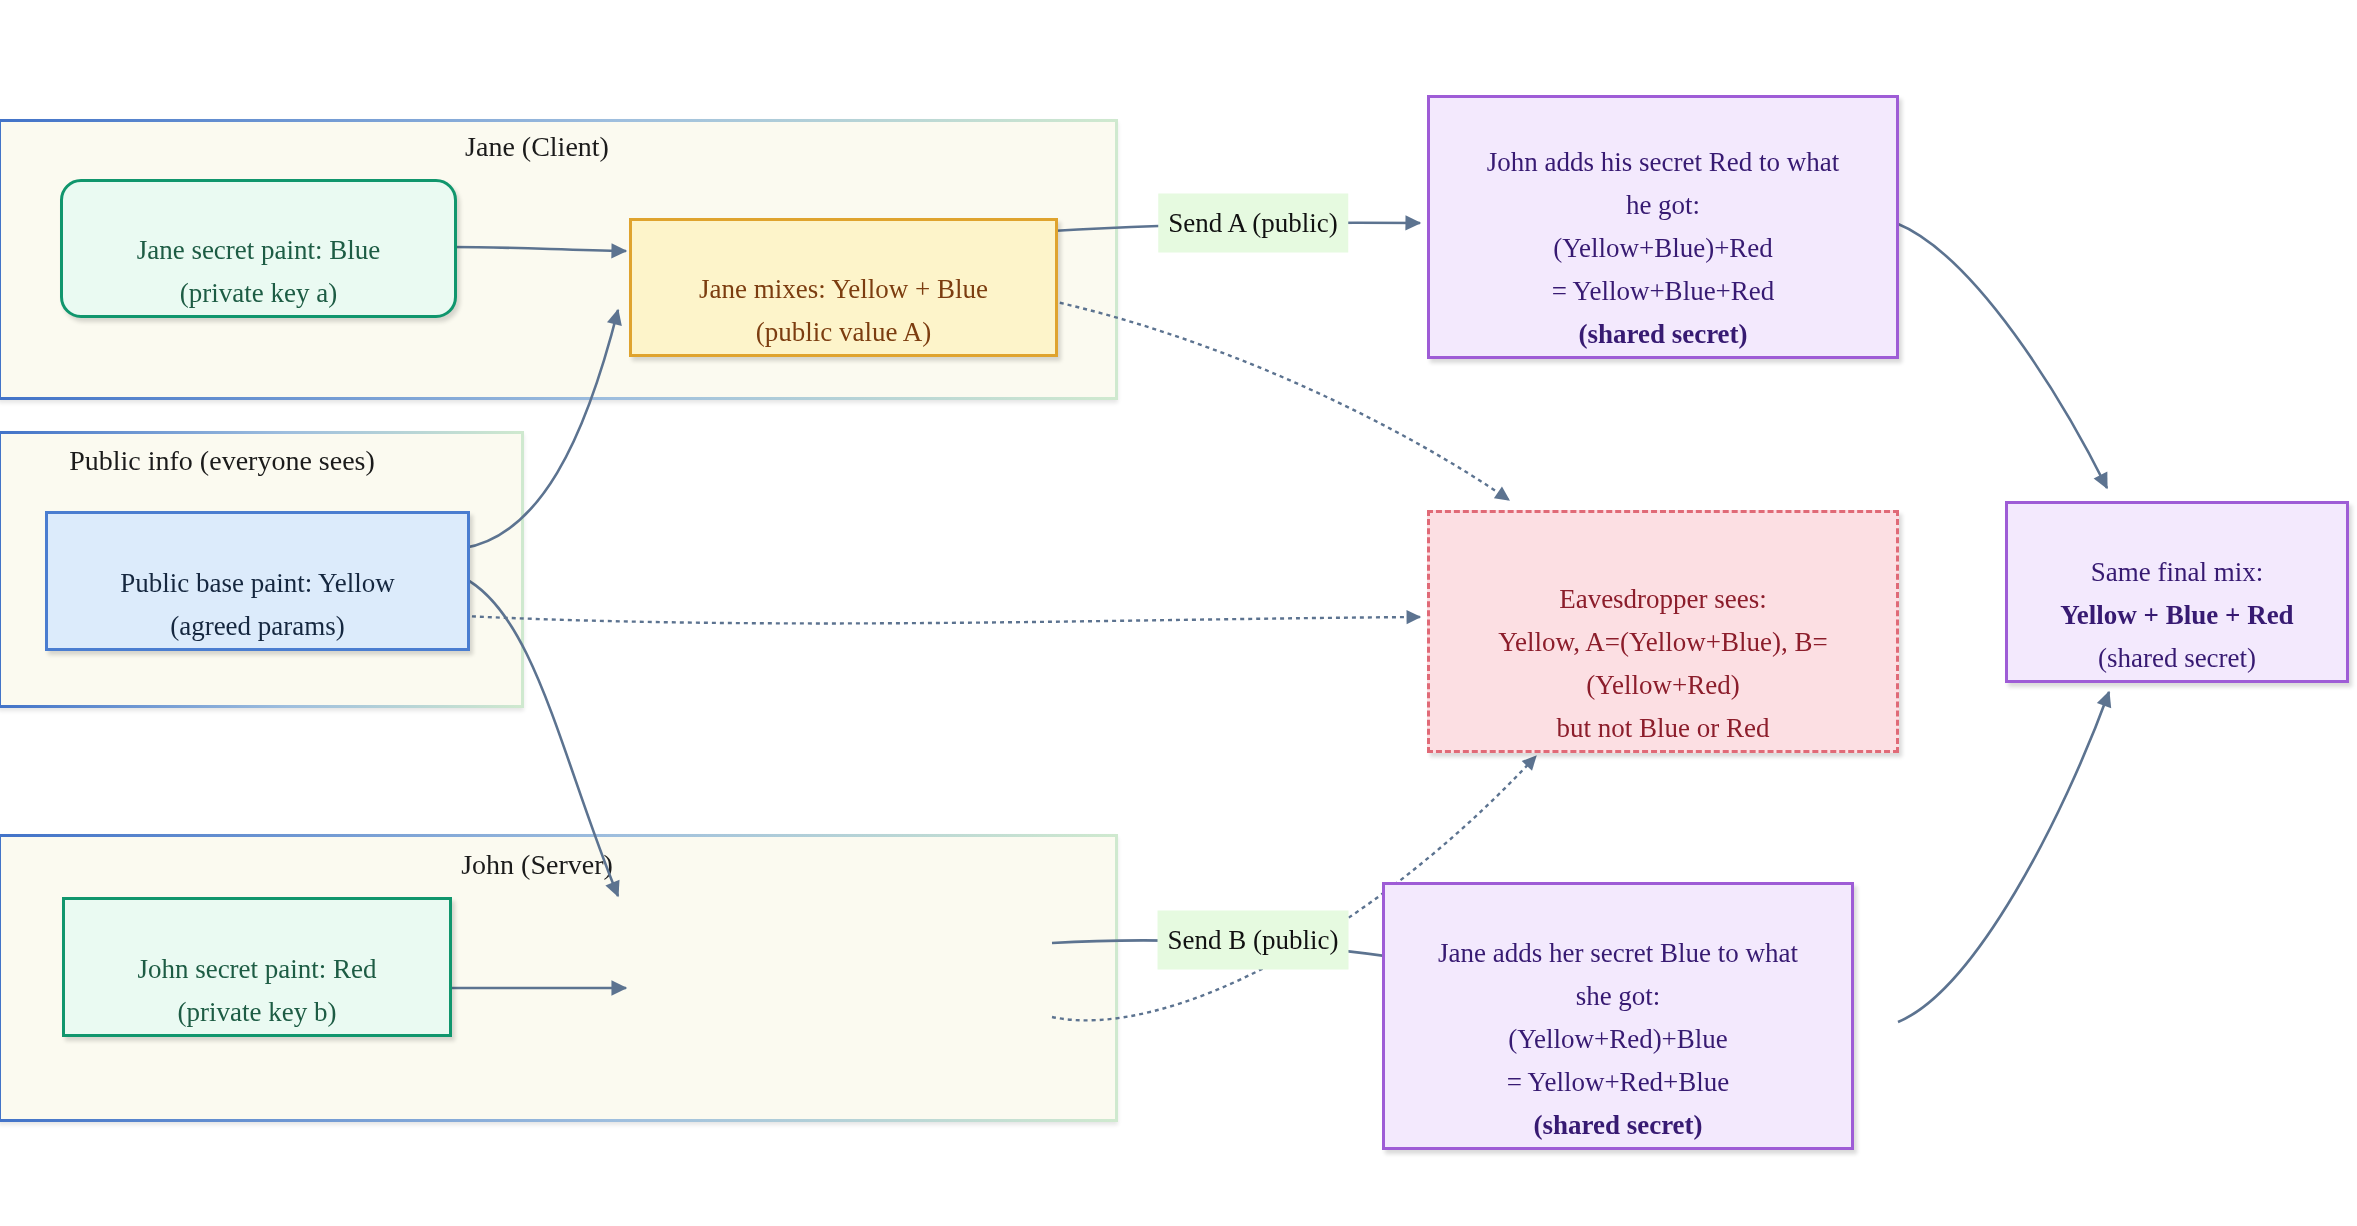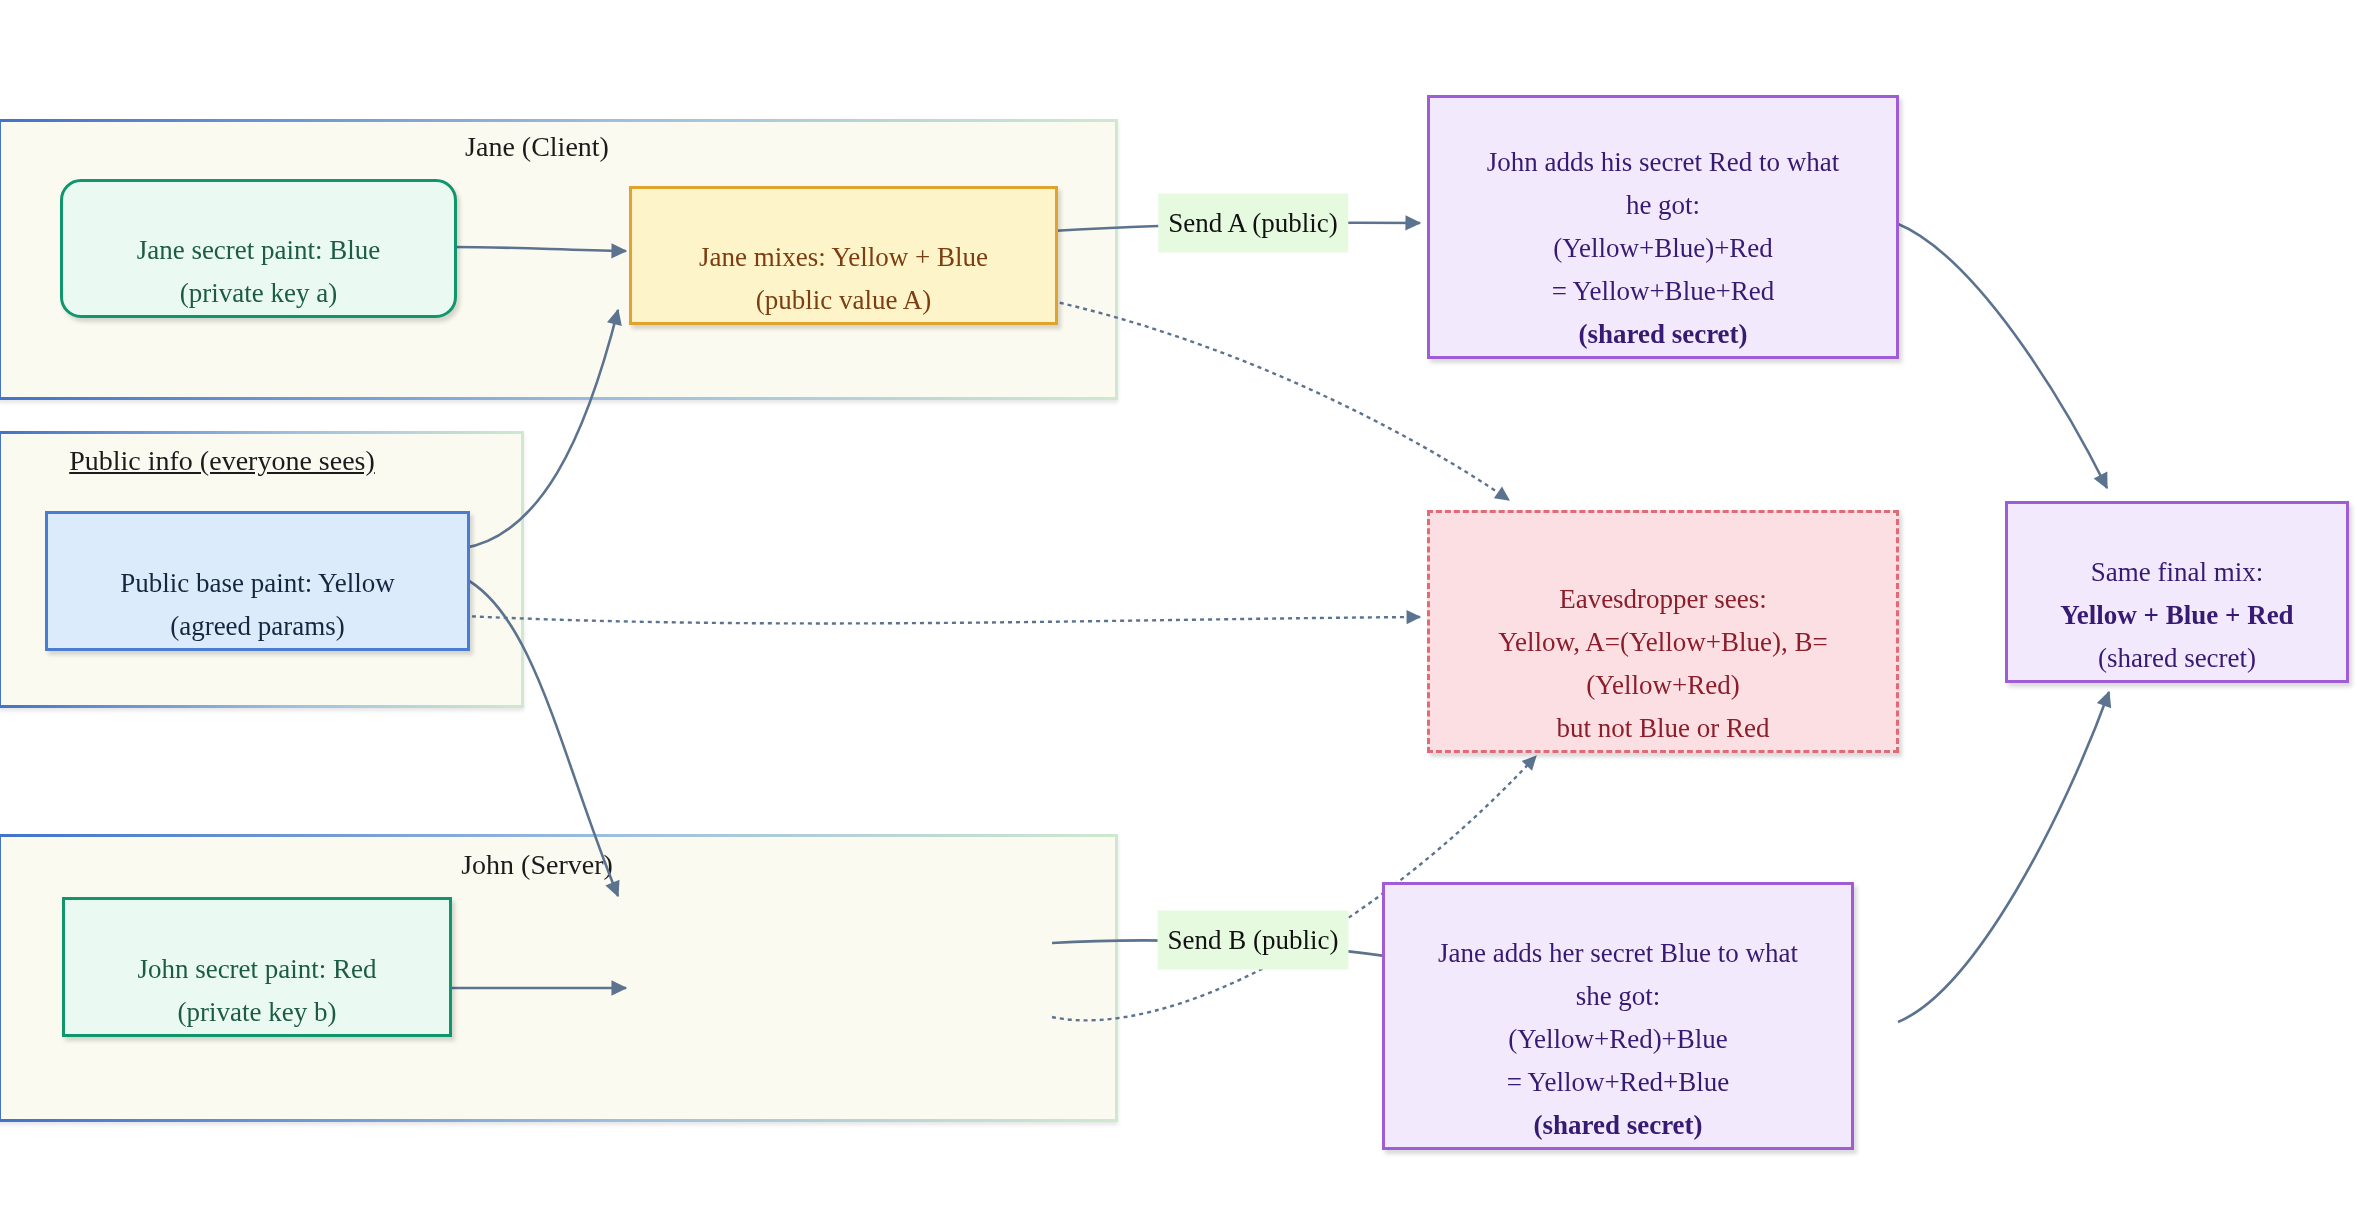--- a/index.html
+++ b/index.html
@@ -30,21 +30,21 @@
   }
   .node{
     position:absolute; display:flex; flex-direction:column;
     align-items:center; justify-content:flex-end; text-align:center;
     font-size:27px; line-height:43px; white-space:nowrap;
     border:3px solid; box-shadow:3px 4px 4px rgba(0,0,0,0.15);
     z-index:3;
   }
   .node .b{font-weight:bold;}
   .node.green{background:var(--green-fill); border-color:var(--green-border); color:var(--green-text);}
-  .node.yellow{background:var(--yellow-fill); border-color:var(--yellow-border); color:var(--yellow-text);}
+  .node.yellow{background:var(--yellow-fill); border-color:var(--yellow-border); color:var(--yellow-text);margin-top:32px;}
   .node.blue{background:var(--blue-fill); border-color:var(--blue-border); color:var(--blue-text);}
   .node.purple{background:var(--purple-fill); border-color:var(--purple-border); color:var(--purple-text);}
   .node.pink{background:var(--pink-fill); border:3px dashed var(--pink-border); color:var(--pink-text);}
   .edges{position:absolute; left:0; top:0; z-index:2;}
   .edges path.edge{fill:none; stroke:var(--edge); stroke-width:2.6px;}
   .edges path.dotted{stroke-dasharray:4 4; stroke-width:2.4px;}
   .edges marker path{fill:var(--edge);}
   .edge-label{
     position:absolute; transform:translate(-50%,-50%);
     background:var(--label-bg); color:#111111;
@@ -54,21 +54,21 @@
 </head>
 <body>
 
 <div class="stage">
 
   <div class="cluster" style="left:-2px;top:119px;width:1114px;height:275px;"></div>
   <div class="cluster" style="left:-2px;top:431px;width:520px;height:271px;"></div>
   <div class="cluster" style="left:-2px;top:834px;width:1114px;height:282px;"></div>
 
   <div class="cluster-title" style="left:537px;top:131px;">Jane (Client)</div>
-  <div class="cluster-title" style="left:222px;top:445px;text-decoration:underline;">Public info (everyone sees)</div>
+  <div class="cluster-title" style="left:222px;top:445px;">Public info (everyone sees)</div>
   <div class="cluster-title" style="left:537px;top:849px;">John (Server)</div>
 
   <svg class="edges" width="2357" height="1226" viewBox="0 0 2357 1226">
     <defs>
       <marker id="ah" viewBox="0 0 10 10" refX="8.5" refY="5" markerWidth="7" markerHeight="7" orient="auto">
         <path d="M0.5,0.8 L9.2,5 L0.5,9.2 Z"></path>
       </marker>
     </defs>
     <path class="edge" d="M 451 247 C 515 247, 560 250, 626 251" marker-end="url(#ah)"></path>
     <path class="edge" d="M 464 548 C 540 535, 585 440, 618 310" marker-end="url(#ah)"></path>

